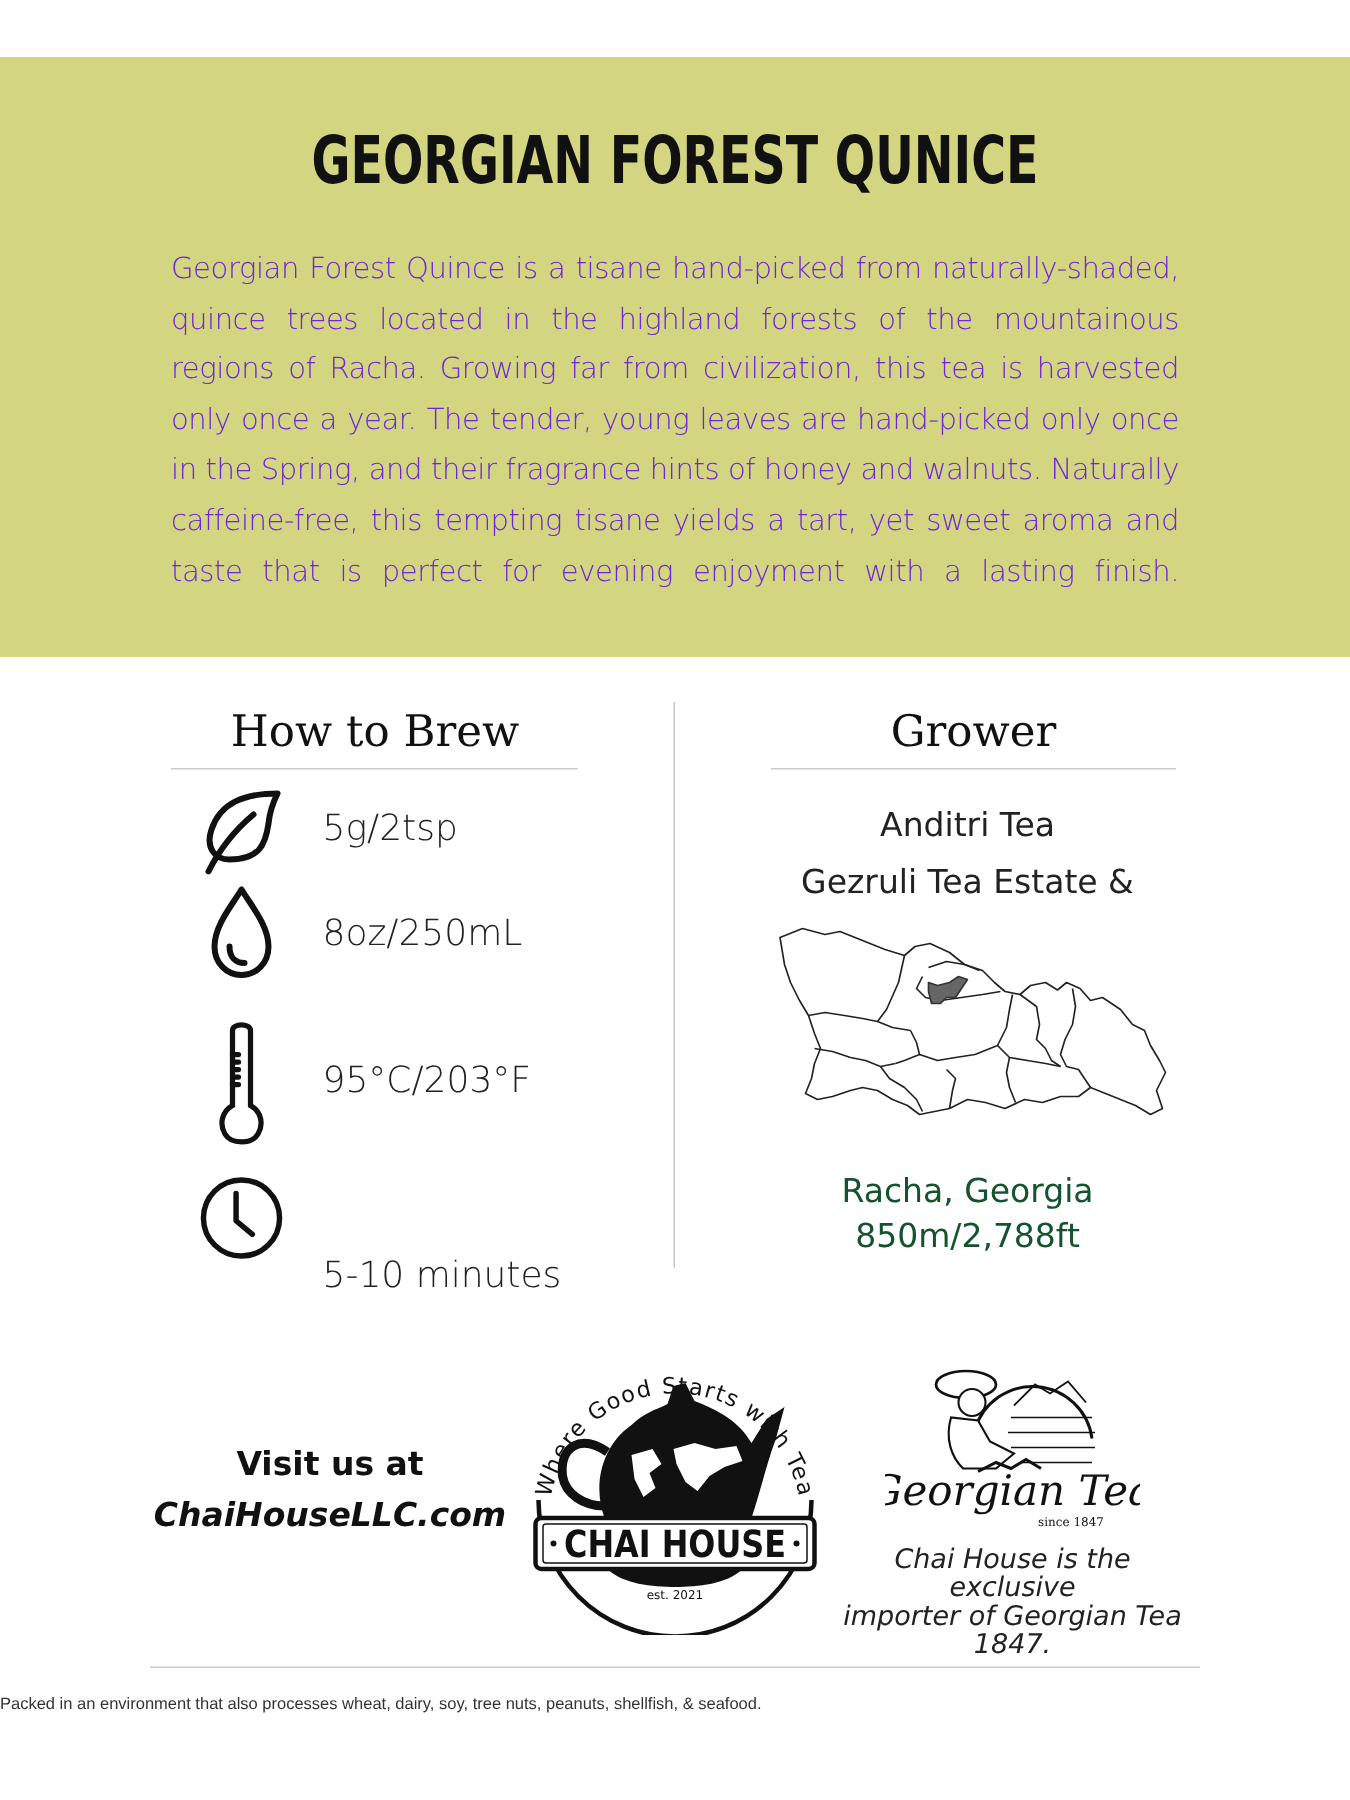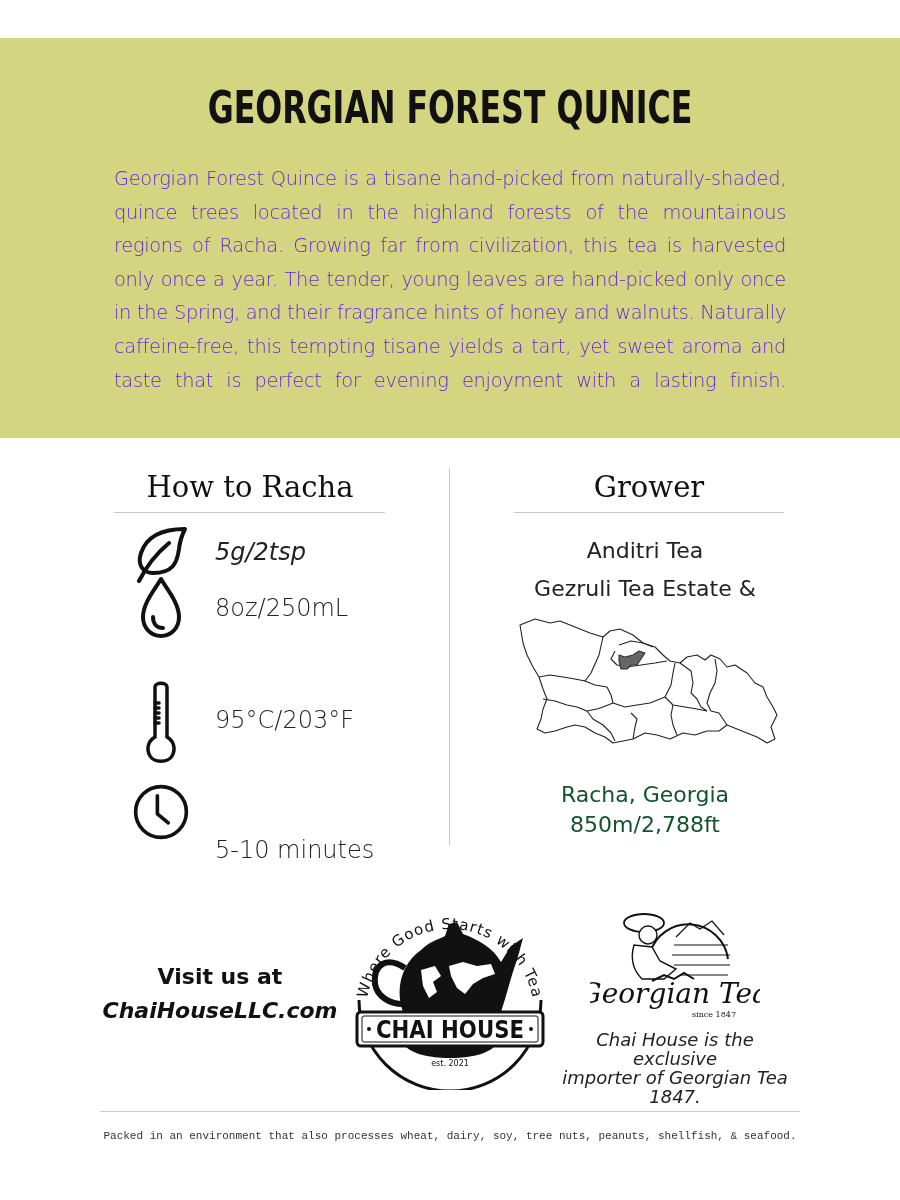--- a/index.html
+++ b/index.html
@@ -12,46 +12,46 @@
   .vdiv { position:absolute; left:449px; top:468px; width:1px; height:377px; background:#c8c8c8; }
   .brew-row { position:absolute; left:132px; display:flex; align-items:center; }
   .brew-icon { width:58px; display:flex; justify-content:center; align-items:center; }
   .brew-text { position:absolute; left:83px; font-size:24px; color:#222; white-space:nowrap; font-weight:300; }
   .grower-name { position:absolute; left:480px; width:330px; text-align:center; font-size:22px; line-height:38px; color:#222; top:532px; }
   .grower-loc { position:absolute; left:480px; width:330px; text-align:center; font-size:22px; line-height:30px; color:#14532d; top:780px; }
   .visit { position:absolute; left:100px; width:240px; text-align:center; top:960px; font-size:22px; font-weight:bold; line-height:34px; color:#111; }
   .visit .url { font-style:italic; }
   .import-note { position:absolute; left:560px; width:230px; text-align:center; top:1030px; font-size:18px; line-height:19px; color:#222;font-style:italic; }
   .footer-rule { position:absolute; left:100px; top:1111px; width:700px; height:1px; background:#cccccc; }
-  .footer { position:absolute; left:0; width:900px; top:1130px; text-align:center; font-family:Liberation Mono, monospace; font-size:11px; color:#333; }
+  .footer { position:absolute; left:0; width:900px; top:1130px; text-align:left; font-family:Liberation Sans, sans-serif; font-size:11px; color:#333; }
   .logo { position:absolute; }
 </style>
 </head>
 <body>
 
 <div class="band" style="background:#d3d580;"></div>
 
 <div class="title">GEORGIAN FOREST QUNICE</div>
 
 <div class="desc">Georgian Forest Quince is a tisane hand-picked from naturally-shaded, quince trees located in the highland forests of the mountainous regions of Racha. Growing far from civilization, this tea is harvested only once a year. The tender, young leaves are hand-picked only once in the Spring, and their fragrance hints of honey and walnuts. Naturally caffeine-free, this tempting tisane yields a tart, yet sweet aroma and taste that is perfect for evening enjoyment with a lasting finish.</div>
 
-<div class="col-head" style="left:114px; width:272px; top:470px;">How to Racha</div>
+<div class="col-head" style="left:114px; width:272px; top:470px;">How to Brew</div>
 <div class="rule" style="left:114px; top:512px; width:271px;"></div>
 
 <div class="brew-row" style="top:524px; height:60px;">
   <div class="brew-icon">
     <svg width="56" height="58" viewBox="0 0 56 58" fill="none" stroke="#111" stroke-width="4" stroke-linecap="round" stroke-linejoin="round">
       <path d="M52 4 C30 4 14 10 8 28 C4 40 10 48 20 48 C40 48 44 38 46 24 C47 14 50 8 52 4 Z"></path>
       <path d="M36 18 C24 28 14 40 6 56"></path>
     </svg>
   </div>
-  <div class="brew-text" style="top:14px;font-style:italic;">5g/2tsp</div>
+  <div class="brew-text" style="top:14px;">5g/2tsp</div>
 </div>
 
-<div class="brew-row" style="top:574px; height:66px;">
+<div class="brew-row" style="top:588px; height:66px;">
   <div class="brew-icon">
     <svg width="48" height="64" viewBox="0 0 48 64" fill="none" stroke="#111" stroke-width="4" stroke-linecap="round" stroke-linejoin="round">
       <path d="M24 4 C18 14 6 28 6 42 C6 53 14 61 24 61 C34 61 42 53 42 42 C42 28 30 14 24 4 Z"></path>
       <path d="M16 42 C16 49 20 53 26 53"></path>
     </svg>
   </div>
   <div class="brew-text" style="top:20px;">8oz/250mL</div>
 </div>
 
 <div class="brew-row" style="top:679px; height:86px;">

